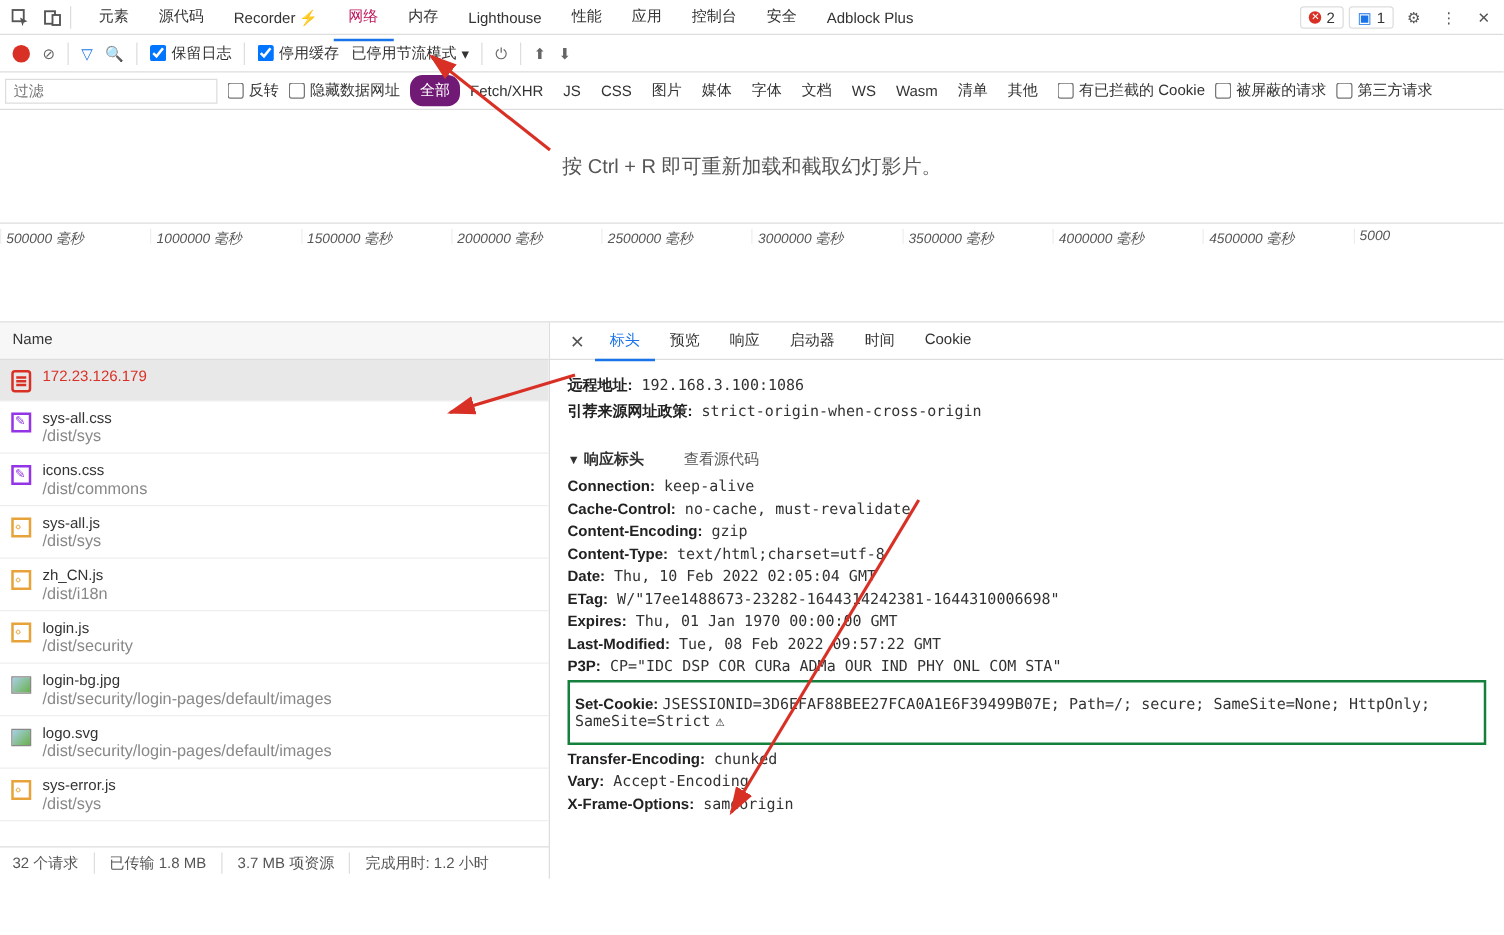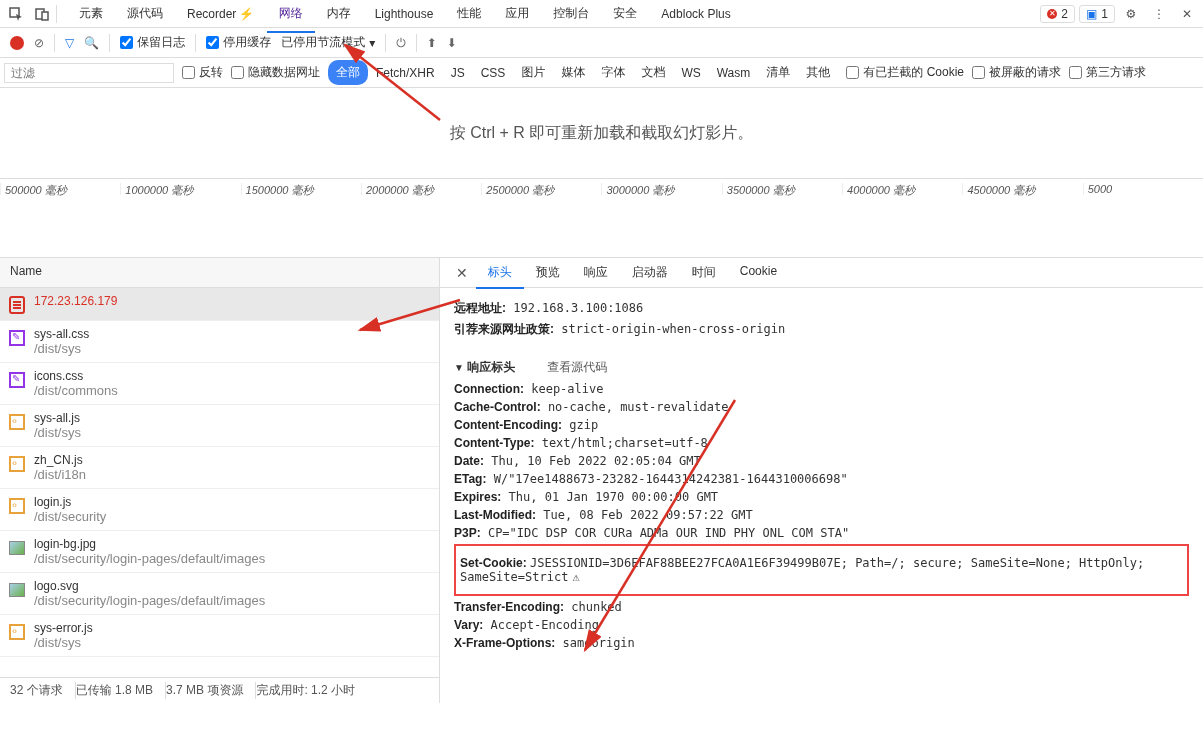--- a/index.html
+++ b/index.html
@@ -2,40 +2,40 @@
 <html><head>
 <meta charset="utf-8">
 <style>
 * { margin: 0; padding: 0; box-sizing: border-box; font-family: Arial, "Microsoft YaHei", sans-serif; font-size: 12px; }
 body { background: #fff; color: #333; overflow: hidden; width: 1203px; height: 748px; }
 
 .toolbar-top { display: flex; align-items: center; height: 28px; border-bottom: 1px solid #ddd; padding: 0 4px; gap: 2px; }
 .toolbar-top .icon-btn { width: 24px; height: 24px; display: flex; align-items: center; justify-content: center; cursor: pointer; color: #555; }
 .tab-strip { display: flex; align-items: center; gap: 0; margin-left: 8px; flex: 1; }
 .tab-strip .tab { padding: 6px 12px; cursor: pointer; color: #333; position: relative; }
-.tab-strip .tab.active { color: #4c1d95; }
+.tab-strip .tab.active { color: #be185d; }
 .tab-strip .tab.active::after { content: ''; position: absolute; bottom: -5px; left: 0; right: 0; height: 2px; background: #1a73e8; }
 .top-right { display: flex; align-items: center; gap: 4px; margin-left: auto; }
 .badge-err { display: flex; align-items: center; border: 1px solid #ddd; border-radius: 3px; padding: 1px 6px; gap: 4px; }
 .badge-err .dot-red { width: 10px; height: 10px; background: #d93025; border-radius: 50%; display: inline-flex; align-items: center; justify-content: center; color: #fff; font-size: 8px; }
 .badge-msg { display: flex; align-items: center; border: 1px solid #ddd; border-radius: 3px; padding: 1px 6px; gap: 4px; }
 
 .toolbar-net { display: flex; align-items: center; height: 30px; border-bottom: 1px solid #ddd; padding: 0 10px; gap: 10px; }
 .record-dot { width: 14px; height: 14px; background: #d93025; border-radius: 50%; }
 .icon-gray { color: #666; cursor: pointer; }
 .sep { width: 1px; height: 18px; background: #ddd; }
 .cb-label { display: flex; align-items: center; gap: 4px; }
 .cb-label input { width: 13px; height: 13px; }
 .throttle { display: flex; align-items: center; gap: 4px; }
 
 .filter-bar { display: flex; align-items: center; height: 30px; border-bottom: 1px solid #ddd; padding: 0 4px; gap: 8px; }
 .filter-input { border: 1px solid #ddd; padding: 2px 6px; width: 170px; height: 20px; }
 .filter-types { display: flex; align-items: center; gap: 0; }
 .filter-types .ft { padding: 4px 8px; cursor: pointer; }
-.filter-types .ft.active { background: #3b82f6; color: #fff; border-radius: 10px; }
+.filter-types .ft.active { background: #701a75; color: #fff; border-radius: 10px; }
 
 .hint-area { height: 90px; display: flex; align-items: center; justify-content: center; color: #555; font-size: 15px; position: relative; }
 
 .timeline { height: 80px; border-top: 1px solid #ddd; border-bottom: 1px solid #ddd; position: relative; }
 .timeline-ticks { display: flex; position: absolute; top: 4px; left: 0; right: 0; font-style: italic; }
 .timeline-ticks span { flex: 1; text-align: left; font-size: 11px; color: #555; padding-left: 4px; border-left: 1px solid #eee; height: 12px; }
 
 .main-split { display: flex; height: 445px; }
 .left-panel { width: 440px; border-right: 1px solid #ddd; display: flex; flex-direction: column; }
 .name-header { height: 30px; border-bottom: 1px solid #ddd; padding: 6px 10px; font-weight: normal; background: #f7f7f7; }
@@ -54,24 +54,24 @@
 .detail-tabs .dtab { padding: 6px 12px; cursor: pointer; }
 .detail-tabs .dtab.active { color: #1a73e8; border-bottom: 2px solid #1a73e8; margin-bottom: -1px; }
 .detail-body { flex: 1; overflow-y: auto; padding: 8px 14px; position: relative; }
 .hdr-row { margin: 4px 0; }
 .hdr-row b { font-weight: bold; color: #222; }
 .hdr-row span { font-family: Consolas, monospace; color: #333; }
 .section-hd { font-weight: bold; margin: 21px 0 6px; cursor: pointer; display: flex; align-items: flex-end; gap: 32px; }
 .section-hd .tri { font-size: 10px; }
 .section-hd .src { font-weight: normal; color: #555; }
 
-.highlight-box { border: 2px solid #ef4444; padding: 6px 4px; margin: 2px 0; }
+.highlight-box { border: 2px solid #15803d; padding: 6px 4px; margin: 2px 0; }
 .warn-tri { color: #f29900; margin-left: 4px; }
 
-.status-bar { height: 26px; border-top: 1px solid #ddd; display: flex; align-items: center; padding: 0 10px; gap: 0; color: #555; width: 440px; }
+.status-bar { height: 26px; border-top: 1px solid #ddd; display: flex; align-items: center; padding: 0 10px; gap: 12px; color: #555; width: 440px; }
 .status-bar span { border-right: 1px solid #ddd; padding-right: 12px; }
 .status-bar span:last-child { border: none; }
 
 .arrow { position: absolute; pointer-events: none; }
 
 .doc-icon { border: 2px solid #d93025; border-radius: 3px; width: 16px; height: 18px; position: relative; }
 .doc-icon::before { content:''; position:absolute; top:3px; left:2px; right:2px; height:2px; background:#d93025; box-shadow: 0 3px 0 #d93025, 0 6px 0 #d93025; }
 .css-icon { border: 2px solid #9334e6; width: 16px; height: 16px; position: relative; }
 .css-icon::after { content: '✎'; color: #9334e6; font-size: 10px; position: absolute; top: -1px; left: 1px; }
 .js-icon { border: 2px solid #e8a23a; width: 16px; height: 16px; position: relative; }

